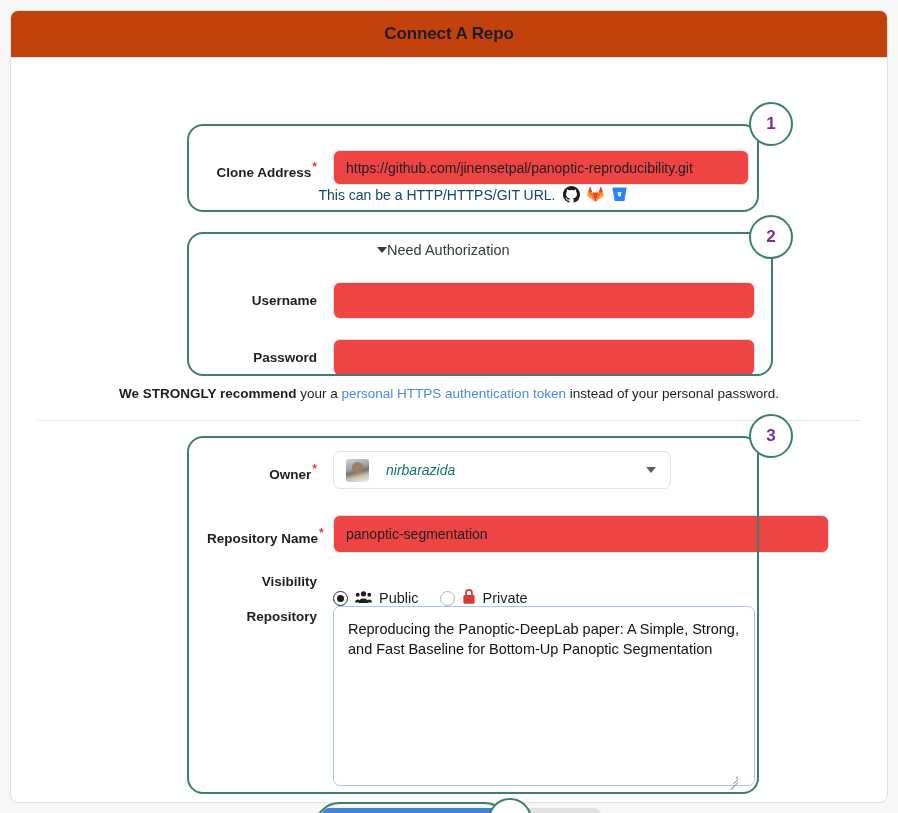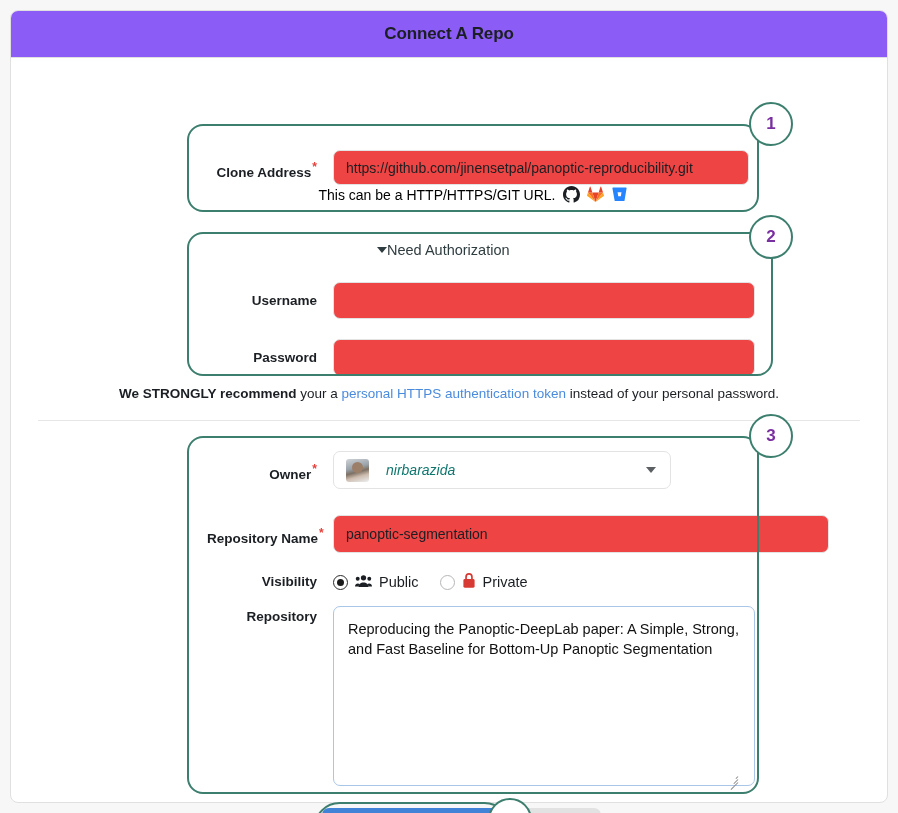--- a/index.html
+++ b/index.html
@@ -24,21 +24,21 @@
     position: absolute;
     left: 10px; top: 10px;
     width: 878px; height: 793px;
     background: #ffffff;
     border: 1px solid #e0e0e0;
     border-radius: 8px;
   }
 
   .card-header {
     height: 47px;
-    background: #8b5cf6;
+    background: #c2410c;
     border-bottom: 1px solid #e0e0e0;
     border-radius: 7px 7px 0 0;
     display: flex;
     align-items: center;
     justify-content: center;
   }
   .card-title {
     font-size: 17px;
     font-weight: bold;
     color: #1b1f23;
@@ -118,21 +118,21 @@
     margin-left: 16px;
     width: 416px; height: 35px;
   }
 
   #clone-help {
     position: absolute;
     left: 196px; top: 128px;
     width: 532px;
     text-align: center;
     font-size: 14px;
-    color: #000000;
+    color: #0c4a6e;
     display: flex;
     align-items: center;
     justify-content: center;
     gap: 7px;
     z-index: 4;
   }
   #clone-help .svc { display: inline-flex; align-items: center; }
 
   
   #hl2 { left: 176px; top: 174px; width: 586px; height: 144px; }
@@ -240,21 +240,21 @@
   #row-visibility { left: 196px; top: 514px; }
   #row-visibility .flabel { width: 110px; padding-top: 3px; }
   #vis-options {
     margin-left: 16px;
     display: flex;
     align-items: center;
     gap: 10px;
     font-size: 14.5px;
     color: #1b1f23;
   }
-  .vis-opt { display: flex; align-items: center; gap: 7px; cursor: pointer; }
+  .vis-opt { display: flex; align-items: center; gap: 7px; cursor: pointer; margin-top: 16px; }
   .vis-opt + .vis-opt { margin-left: 11px; }
   .radio {
     width: 15px; height: 15px;
     border-radius: 50%;
     border: 1.5px solid #b6b6b6;
     background: #fff;
     flex: 0 0 auto;
     position: relative;
   }
   .radio.on { border-color: #2b2b2b; }

